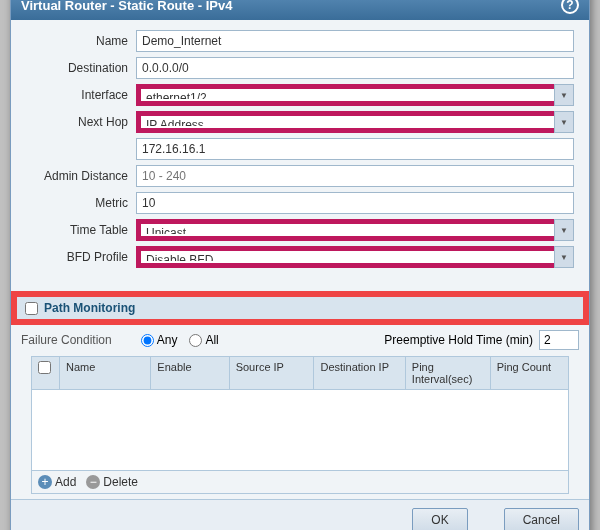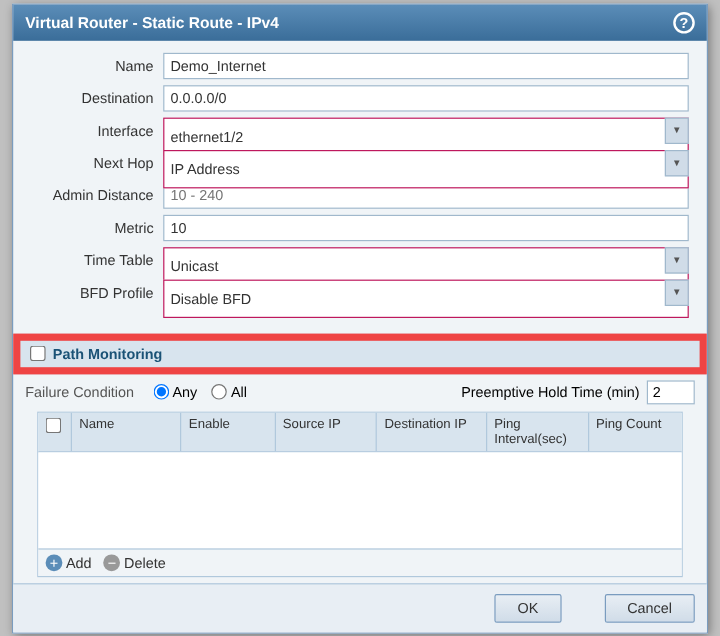--- a/index.html
+++ b/index.html
@@ -71,22 +71,22 @@
     .form-input.placeholder-style {
       color: #aaa;
     }
     .form-select-wrapper {
       flex: 1;
       position: relative;
       height: 22px;
     }
     .form-select {
       width: 100%;
-      height: 32px;
-      border: 1px solid #be185d;
+      height: 22px;
+      border: 5px solid #be185d;
       background: white;
       padding: 2px 5px;
       font-size: 12px;
       color: #333;
       appearance: none;
       outline: none;
       cursor: pointer;
     }
     .select-arrow {
       position: absolute;
@@ -119,21 +119,21 @@
       color: #1a5276;
       font-size: 12px;
     }
     .path-monitoring-inner {
       padding: 0 10px 5px 10px;
     }
     .failure-row {
       display: flex;
       align-items: center;
       margin-bottom: 6px;
-      gap: 12px;
+      gap: 25px;
     }
     .failure-row .flabel {
       color: #555;
       margin-right: 4px;
     }
     .radio-group {
       display: flex;
       align-items: center;
       gap: 12px;
     }
@@ -287,20 +287,24 @@
     <div class="form-row">
       <div class="form-label">Next Hop</div>
       <div class="form-select-wrapper">
         <select class="form-select">
           <option>IP Address</option>
         </select>
         <div class="select-arrow">▼</div>
       </div>
     </div>
 
+    <div class="form-row">
+      <div class="form-label"></div>
+      <input class="form-input" type="text" value="172.16.16.1" style="">
+    </div>
 
     <div class="form-row">
       <div class="form-label">Admin Distance</div>
       <input class="form-input placeholder-style" type="text" placeholder="10 - 240" style="">
     </div>
 
     <div class="form-row">
       <div class="form-label">Metric</div>
       <input class="form-input" type="text" value="10" style="">
     </div>

